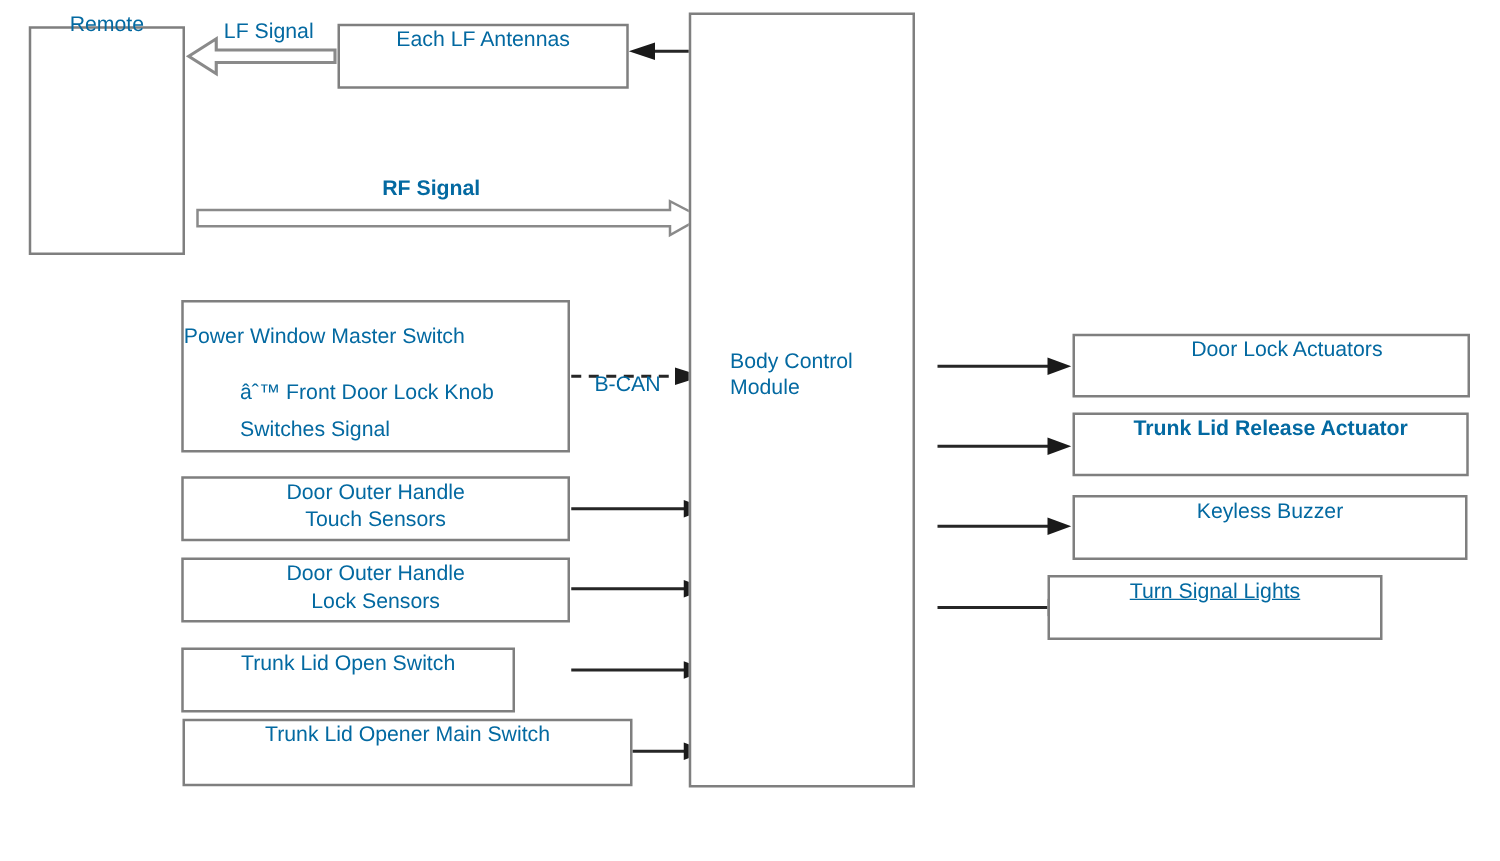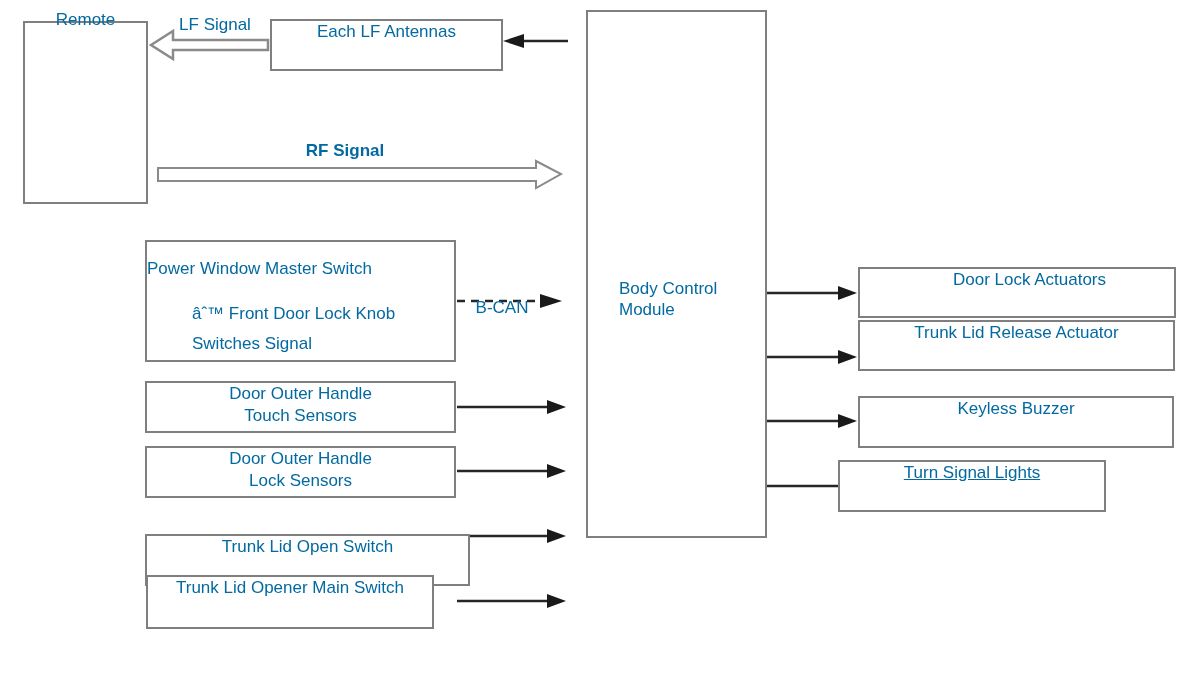--- a/index.html
+++ b/index.html
@@ -95,54 +95,54 @@
   <div class="float-label" style="left:462px;top:274px;width:80px;margin-top:24px;">B-CAN</div>
 
   <div class="node" id="remote" style="left:23px;top:21px;width:125px;height:183px;">
     <span class="box-label">Remote</span>
   </div>
 
   <div class="node" style="left:270px;top:19px;width:233px;height:52px;">
     <span class="box-label">Each LF Antennas</span>
   </div>
 
-  <div class="node" id="bcm" style="left:586px;top:10px;width:181px;height:528px;">
+  <div class="node" id="bcm" style="left:551px;top:10px;width:181px;height:620px;">
     <span class="box-label">Body Control
 Module</span>
   </div>
 
   <div class="node" id="pwms" style="left:145px;top:240px;width:311px;height:122px;">
     <span class="pwms-title">Power Window Master Switch</span>
     <span class="pwms-sub">âˆ™ Front Door Lock Knob
 Switches Signal</span>
   </div>
 
   <div class="node" style="left:145px;top:381px;width:311px;height:52px;">
     <span class="box-label">Door Outer Handle
 Touch Sensors</span>
   </div>
 
   <div class="node" style="left:145px;top:446px;width:311px;height:52px;">
     <span class="box-label">Door Outer Handle
 Lock Sensors</span>
   </div>
 
-  <div class="node" style="left:145px;top:534px;width:325px;height:52px;">
+  <div class="node" style="left:145px;top:518px;width:267px;height:52px;">
     <span class="box-label">Trunk Lid Open Switch</span>
   </div>
 
-  <div class="node" style="left:146px;top:575px;width:288px;height:54px;">
+  <div class="node" style="left:146px;top:575px;width:360px;height:54px;">
     <span class="box-label">Trunk Lid Opener Main Switch</span>
   </div>
 
   <div class="node" style="left:858px;top:267px;width:318px;height:51px;padding-left:25px;">
     <span class="box-label">Door Lock Actuators</span>
   </div>
 
-  <div class="node" style="left:858px;top:320px;width:317px;height:51px;">
+  <div class="node" style="left:858px;top:330px;width:317px;height:51px;font-weight:bold;">
     <span class="box-label">Trunk Lid Release Actuator</span>
   </div>
 
   <div class="node" style="left:858px;top:396px;width:316px;height:52px;">
     <span class="box-label">Keyless Buzzer</span>
   </div>
 
   <div class="node" style="left:838px;top:460px;width:268px;height:52px;text-decoration:underline;">
     <span class="box-label">Turn Signal Lights</span>
   </div>

